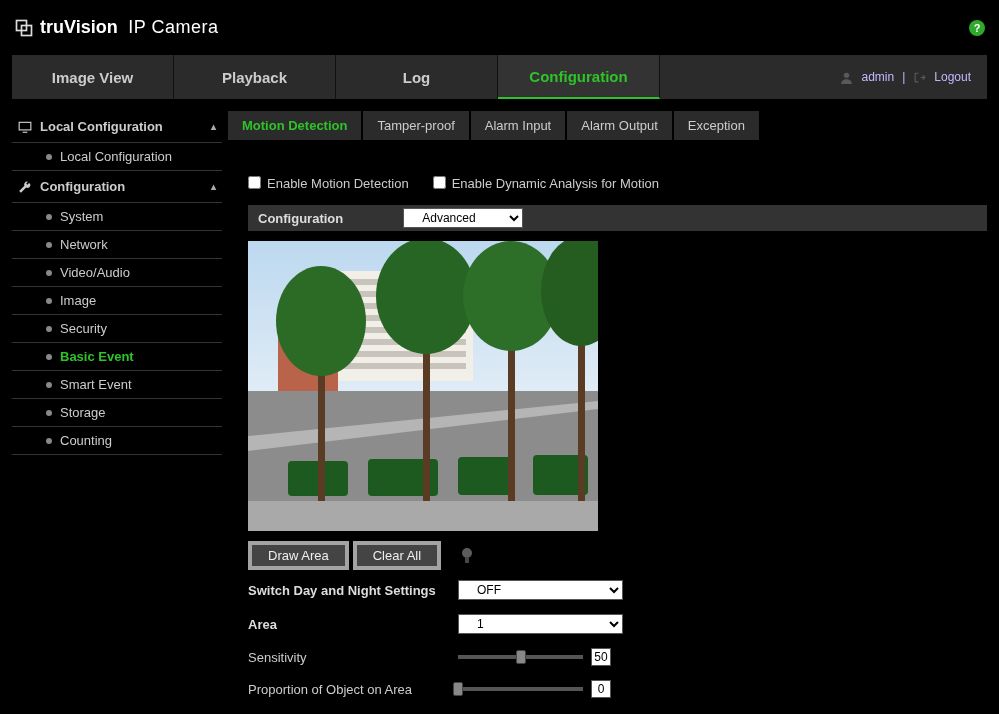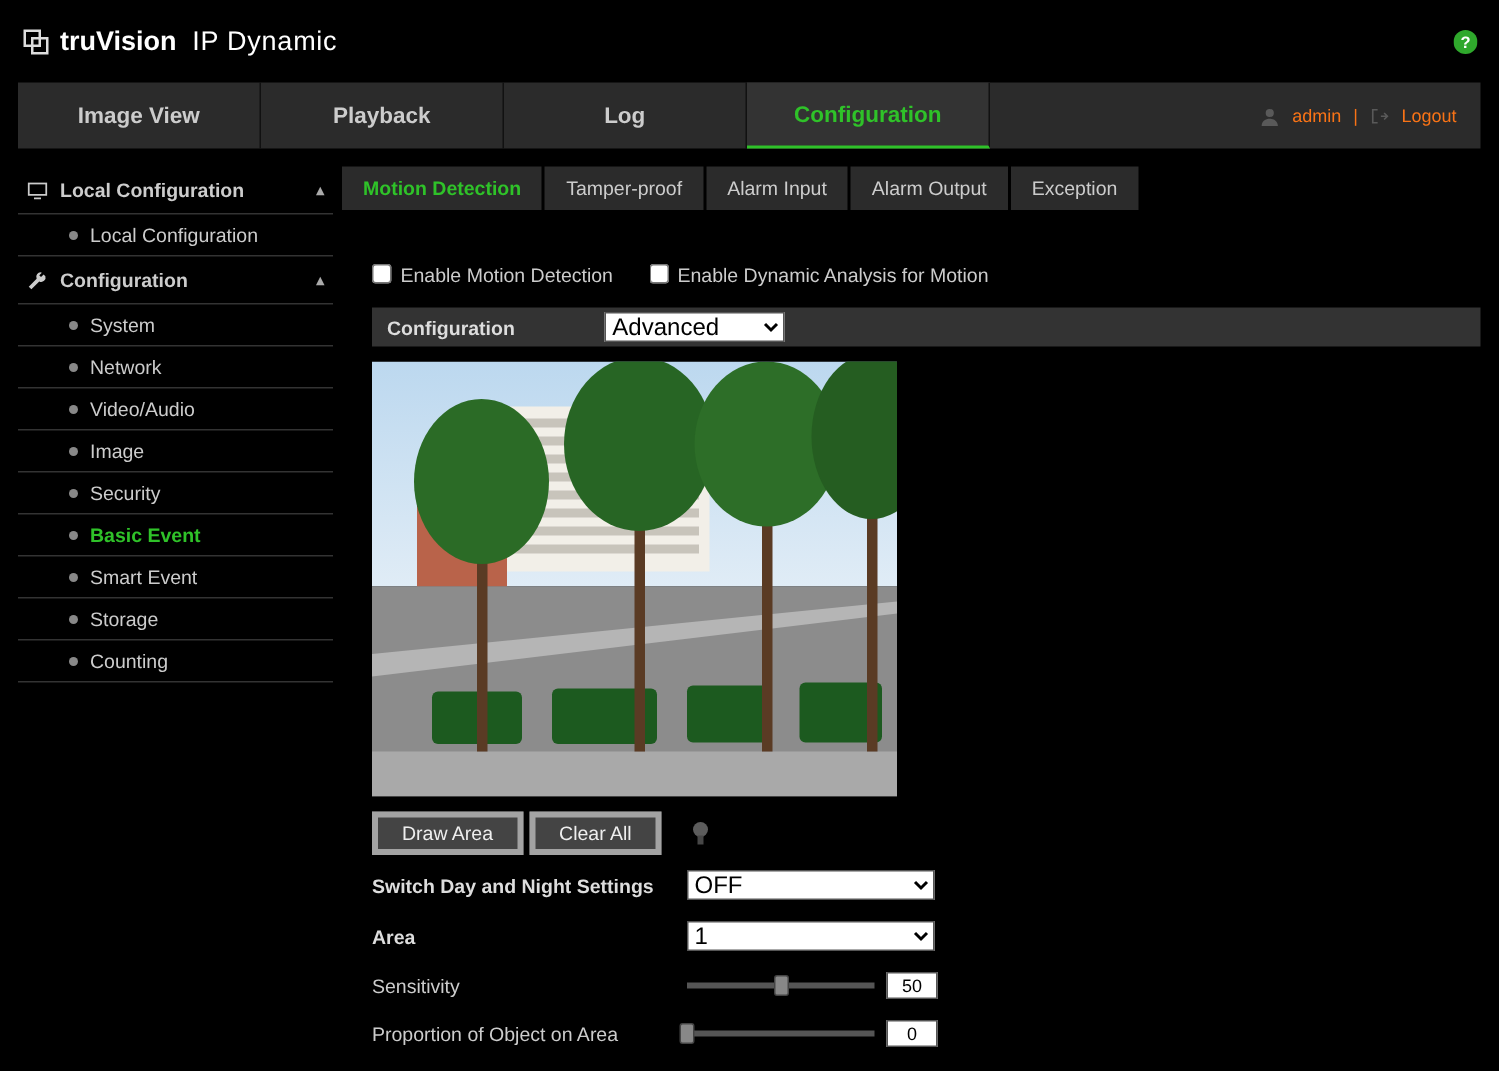--- a/index.html
+++ b/index.html
@@ -7,21 +7,21 @@
   .page { width:999px; background:#000; }
   .topbar { height:55px; display:flex; align-items:center; padding:0 14px; }
   .brand-icon { width:20px; height:20px; margin-right:6px; }
   .brand { font-size:18px; color:#fff; }
   .brand .bold { font-weight:bold;margin-top:44px; }
   .brand .light { font-weight:normal; letter-spacing:.5px; }
   .help { margin-left:auto; width:16px; height:16px; display:flex; align-items:center; justify-content:center; }
   .navrow { display:flex; background:#2b2b2b; height:44px; margin:0 12px; }
   .navbtn { flex:0 0 162px; display:flex; align-items:center; justify-content:center; font-size:15px; font-weight:bold; border-right:1px solid #111; cursor:pointer; }
   .navbtn.active { background:#333; color:#2fc229; border-bottom:2px solid #2fc229; }
-  .navright { margin-left:auto; display:flex; align-items:center; padding:0 16px; font-size:12px; color:#f97316; gap:8px; }
+  .navright { margin-left:auto; display:flex; align-items:center; padding:0 16px; font-size:12px; color:#c4b5fd; gap:8px; }
   .user-icon, .logout-icon { opacity:.5; }
   .body { display:flex; margin:12px; gap:6px; }
   
   .sidebar { width:210px; }
   .sb-group { border-bottom:1px solid #333; }
   .sb-head { display:flex; align-items:center; gap:8px; padding:8px 6px; font-size:13px; font-weight:bold; cursor:pointer; }
   .sb-head .chev { margin-left:auto; font-size:10px; color:#aaa; }
   .sb-item { display:flex; align-items:center; gap:8px; padding:6px 6px 6px 34px; font-size:13px; border-top:1px solid #333; cursor:pointer; }
   .sb-item.active { color:#2fc229; font-weight:bold; }
   .bullet { width:6px; height:6px; border-radius:50%; background:#888; flex-shrink:0; }
@@ -30,48 +30,48 @@
   .main { flex:1; }
   .tabs { display:flex; }
   .tab { padding:7px 14px; font-size:13px; background:#2b2b2b; margin-right:2px; cursor:pointer; }
   .tab.active { color:#2fc229; font-weight:bold; }
   .content { padding:14px 0 0 20px; }
   .checkrow { display:flex; align-items:center; gap:24px; margin-bottom:14px; font-size:13px; }
   .cbx { display:flex; gap:6px;margin-top:22px; }
   input[type="checkbox"] { width:13px; height:13px; accent-color:#888; }
   .cfgband { background:#333; display:flex; align-items:center; height:26px; padding:0 10px; margin-bottom:10px; gap:60px; }
   .cfgband label { font-size:13px; font-weight:bold; color:#ddd; }
-  select { background:#fff; border:1px solid #555; font-size:16px; height:20px; }
+  select { background:#fff; border:1px solid #555; font-size:12px; height:20px;padding-left:14px; }
   .dd-sm { width:120px; }
   .dd-md { width:165px; }
   .preview { width:350px; height:290px; margin-bottom:10px; }
   .preview svg { width:100%; height:100%; display:block; }
   .btnrow { display:flex; align-items:center; gap:4px; margin-bottom:10px; }
   .btn { background:#444; border:4px solid #a3a3a3; color:#eee; font-size:13px; padding:3px 16px; cursor:pointer; }
   .pin { width:12px; height:16px; margin-left:16px; opacity:.6; }
   .settingrow { display:flex; align-items:center; margin-bottom:14px; }
   .settingrow .lbl { width:210px; font-size:13px; }
   .settingrow .strong { font-weight:bold; color:#ddd; }
   .slider { display:flex; align-items:center; gap:8px; }
   .track { position:relative; width:125px; height:4px; background:#555; }
   .thumb { position:absolute; top:-5px; width:10px; height:14px; background:#888; border:1px solid #444; border-radius:2px; }
-  .valbox { width:34px; height:18px; background:#fff; color:#000; border:1px solid #555; font-size:12px; display:flex; align-items:center; justify-content:center; }
+  .valbox { width:20px; height:18px; background:#fff; color:#000; border:1px solid #555; font-size:12px; display:flex; align-items:center; justify-content:center; }
 </style>
 </head>
 <body>
 
 <div class="page">
   <div class="topbar">
     <svg class="brand-icon" viewBox="0 0 24 24">
       <rect x="3" y="3" width="12" height="12" fill="none" stroke="#ddd" stroke-width="2"></rect>
       <rect x="9" y="9" width="12" height="12" fill="none" stroke="#ddd" stroke-width="2"></rect>
     </svg>
     <span class="brand">
       <span class="bold">truVision</span>
-      <span class="light">&nbsp;</span><span class="light">IP Dynamic</span>
+      <span class="light">&nbsp;</span><span class="light">IP Camera</span>
     </span>
     <span class="help">
       <svg viewBox="0 0 16 16" width="16" height="16">
           <circle cx="8" cy="8" r="8" fill="#2fa82c"></circle>
           <text x="8" y="12" text-anchor="middle" font-size="11" fill="#fff" font-weight="bold">?</text>
         </svg>
     </span>
   </div>
 
   <div class="navrow">

